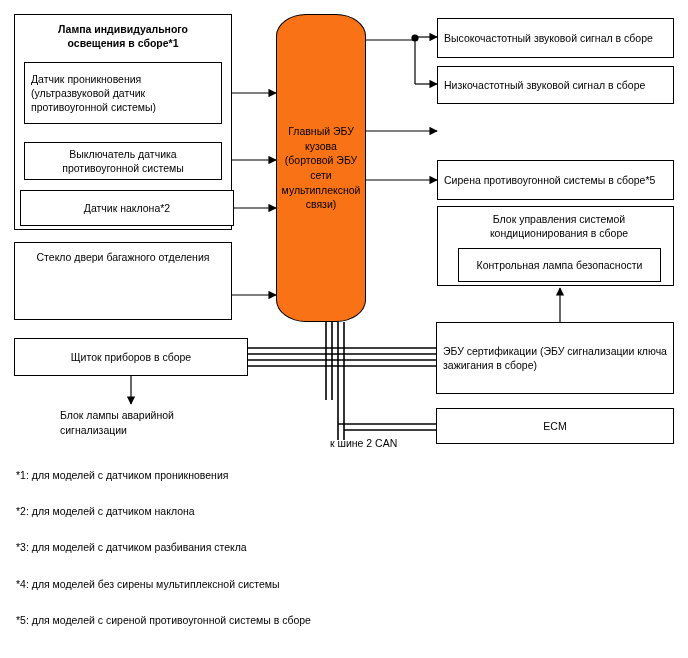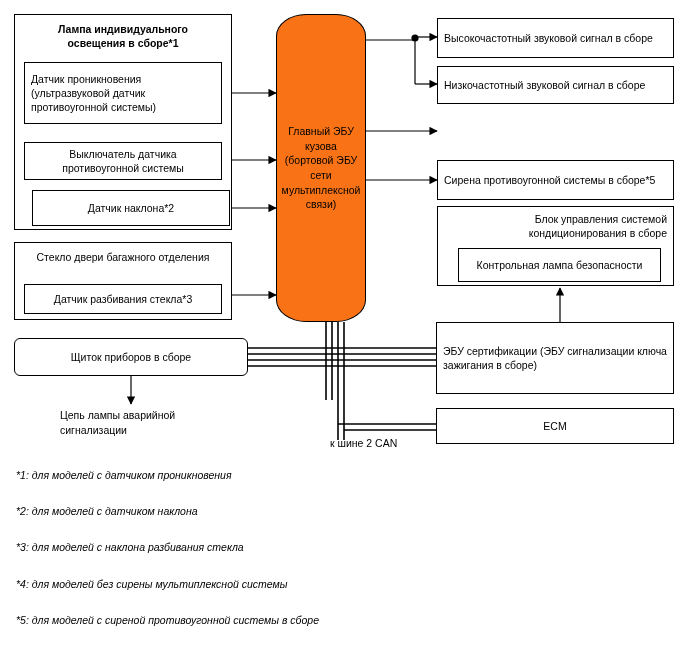--- a/index.html
+++ b/index.html
@@ -92,21 +92,20 @@
     position: absolute;
     left: 16px;
     top: 468px;
     width: 650px;
   }
   .notes-list .note-row {
     font-size: 10.5px;
     line-height: 1.35;
     margin-bottom: 22px;
     color: #000;
-    font-style: italic;
   }
 </style>
 </head>
 <body>
 
 <div class="diagram">
 
   <svg class="lines" viewBox="0 0 688 658">
     <defs>
       <marker id="arrow" viewBox="0 0 10 10" refX="9" refY="5" markerWidth="7" markerHeight="7" orient="auto-start-reverse">
@@ -150,51 +149,50 @@
     <line x1="344" y1="430" x2="436" y2="430" stroke="#000" stroke-width="1.6"></line>
   </svg>
 
   <div class="group" style="left:14px; top:14px; width:218px; height:216px;"></div>
   <div class="group-label" style="left:30px; top:22px; width:186px;font-weight:bold;">Лампа индивидуального освещения в сборе*1</div>
 
   <div class="box center" style="left:24px; top:142px; width:198px; height:38px;">Выключатель датчика противоугонной системы</div>
 
   <div class="box left" style="left:24px; top:62px; width:198px; height:62px;">Датчик проникновения (ультразвуковой датчик противоугонной системы)</div>
 
-  <div class="box center" style="left:32px; top:190px; width:198px; height:36px;">Датчик наклона*2</div>
+  <div class="box center" style="left:20px; top:190px; width:214px; height:36px;">Датчик наклона*2</div>
 
   <div class="group" style="left:14px; top:242px; width:218px; height:78px;"></div>
   <div class="group-label" style="left:30px; top:250px; width:186px;">Стекло двери багажного отделения</div>
 
-  <div class="box center" style="left:24px; top:284px; width:198px; height:30px;">Датчик разбивания стекла*3</div>
 
-  <div class="box center" style="left:14px; top:338px; width:234px; height:38px;border-radius:6px;">Щиток приборов в сборе</div>
+  <div class="box center" style="left:14px; top:338px; width:234px; height:38px;">Щиток приборов в сборе</div>
 
-  <div class="plain-text" style="left:60px; top:408px; width:160px;">Цепь лампы аварийной сигнализации</div>
+  <div class="plain-text" style="left:60px; top:408px; width:160px;">Блок лампы аварийной сигнализации</div>
 
   <div class="ecu-main" style="left:276px; top:14px; width:90px; height:308px;">Главный ЭБУ кузова (бортовой ЭБУ сети мультиплексной связи)</div>
 
   <div class="box left" style="left:437px; top:18px; width:237px; height:40px;">Высокочастотный звуковой сигнал в сборе</div>
 
   <div class="box left" style="left:437px; top:66px; width:237px; height:38px;">Низкочастотный звуковой сигнал в сборе</div>
 
 
   <div class="box left" style="left:437px; top:160px; width:237px; height:40px;">Сирена противоугонной системы в сборе*5</div>
 
   <div class="group" style="left:437px; top:206px; width:237px; height:80px;"></div>
-  <div class="group-label" style="left:451px; top:212px; width:216px; text-align:right;">Блок управления системой кондиционирования в сборе</div>
+  <div class="group-label" style="left:451px; top:212px; width:216px; text-align:center;">Блок управления системой кондиционирования в сборе</div>
   <div class="box center" style="left:458px; top:248px; width:203px; height:34px;">Контрольная лампа безопасности</div>
 
   <div class="box left" style="left:436px; top:322px; width:238px; height:72px;">ЭБУ сертификации (ЭБУ сигнализации ключа зажигания в сборе)</div>
 
   <div class="box center" style="left:436px; top:408px; width:238px; height:36px;">ECM</div>
 
   <div class="note" style="left:330px; top:436px;">к шине 2 CAN</div>
 
   <div class="notes-list">
     <div class="note-row">*1: для моделей с датчиком проникновения</div>
     <div class="note-row">*2: для моделей с датчиком наклона</div>
-    <div class="note-row">*3: для моделей с наклона разбивания стекла</div>
+    <div class="note-row">*3: для моделей с датчиком разбивания стекла</div>
     <div class="note-row">*4: для моделей без сирены мультиплексной системы</div>
     <div class="note-row">*5: для моделей с сиреной противоугонной системы в сборе</div>
   </div>
 
 </div>
 
 </body></html>

